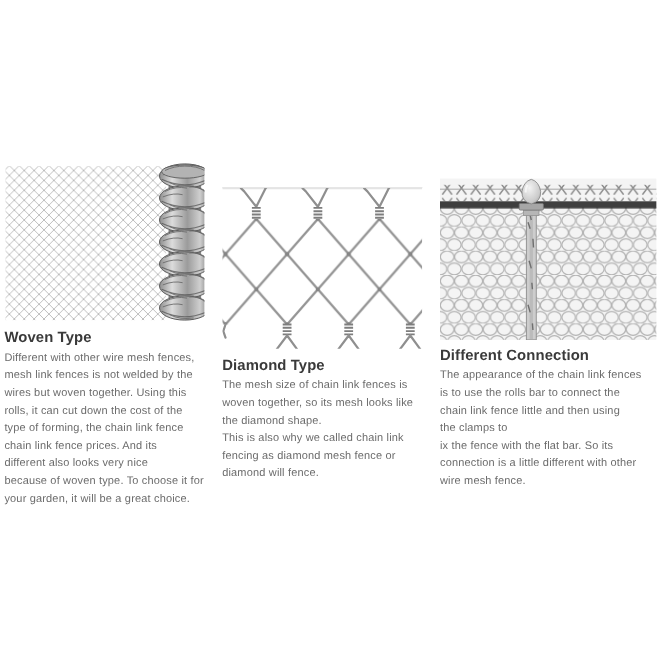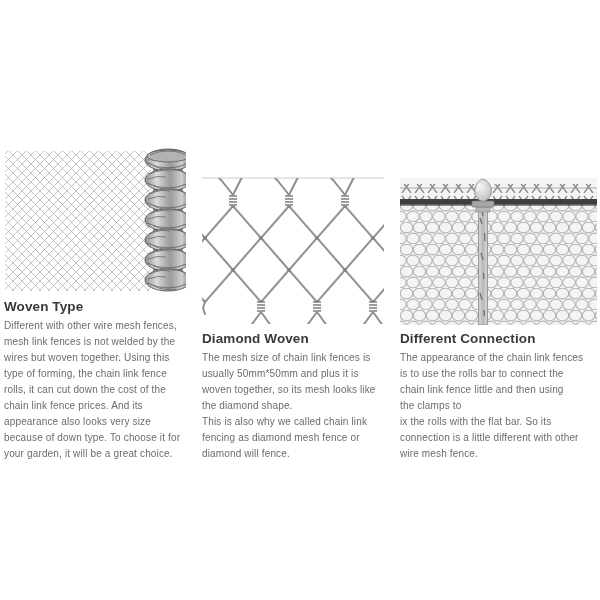--- a/index.html
+++ b/index.html
@@ -4,21 +4,21 @@
 <style>
   html,body{margin:0;padding:0;}
   body{
     width:600px;height:600px;background:#ffffff;overflow:hidden;
     font-family:"Liberation Sans","DejaVu Sans",sans-serif;
   }
   .content-row{
     display:flex;
     padding:146px 0 0 4px;
     gap:16px;
-    align-items:flex-end;
+    align-items:center;
   }
   .col{flex:0 0 auto;}
   .col-1,.col-2{width:182px;}
   .col-3{width:197px;}
   figure.fig{margin:0;padding:0;height:147px;overflow:hidden;}
   .fig svg{display:block;}
   .fig-border-top{border-top:1px solid #e6e6e6;height:146px;}
   h3.col-heading{
     margin:5px 0 3px 0;
     font-size:13.5px;
@@ -77,25 +77,25 @@
         <use href="#bulge" transform="translate(164,134)"></use>
         <ellipse cx="164" cy="10" rx="21" ry="6" fill="#b3b3b3" stroke="#5a5a5a" stroke-width="0.8"></ellipse>
         <path d="M146,9 Q154,5 164,5 Q175,5 182,9" stroke="#6a6a6a" stroke-width="0.8" fill="none"></path>
       </svg>
     </figure>
     <h3 class="col-heading">Woven Type</h3>
     <div class="col-body">
       <div class="ln">Different with other wire mesh fences,</div>
       <div class="ln">mesh link fences is not welded by the</div>
       <div class="ln">wires but woven together. Using this</div>
+      <div class="ln">rolls, it can cut down the cost of the</div>
       <div class="ln">type of forming, the chain link fence</div>
-      <div class="ln">rolls, it can cut down the cost of the</div>
       <div class="ln">chain link fence prices. And its</div>
-      <div class="ln">appearance also looks very size</div>
-      <div class="ln">because of down type. To choose it for</div>
+      <div class="ln">different also looks very nice</div>
+      <div class="ln">because of woven type. To choose it for</div>
       <div class="ln">your garden, it will be a great choice.</div>
     </div>
   </section>
 
   <section class="col col-2">
     <figure class="fig fig-border-top">
       <svg width="182" height="146" viewBox="0 0 182 146" xmlns="http://www.w3.org/2000/svg">
         <defs>
           <pattern id="bigMesh" x="3" y="28" width="56" height="64" patternUnits="userSpaceOnUse">
             <path d="M28,0 L56,32 L28,64 L0,32 Z" fill="none" stroke="#949494" stroke-width="2.1"></path>
@@ -117,24 +117,23 @@
         <rect x="0" y="28" width="182" height="96" fill="url(#bigMesh)"></rect>
         <use href="#pigtailUp" transform="translate(31,2)"></use>
         <use href="#pigtailUp" transform="translate(87,2)"></use>
         <use href="#pigtailUp" transform="translate(143,2)"></use>
         <use href="#pigtailDown" transform="translate(59,124)"></use>
         <use href="#pigtailDown" transform="translate(115,124)"></use>
         <use href="#pigtailDown" transform="translate(171,124)"></use>
         <path d="M3,124 L1,130 M1,130 L3,136" stroke="#8f8f8f" stroke-width="2" fill="none" stroke-linecap="round"></path>
       </svg>
     </figure>
-    <h3 class="col-heading">Diamond Woven</h3>
+    <h3 class="col-heading">Diamond Type</h3>
     <div class="col-body">
       <div class="ln">The mesh size of chain link fences is</div>
-      <div class="ln">usually 50mm*50mm and plus it is</div>
       <div class="ln">woven together, so its mesh looks like</div>
       <div class="ln">the diamond shape.</div>
       <div class="ln">This is also why we called chain link</div>
       <div class="ln">fencing as diamond mesh fence or</div>
       <div class="ln">diamond will fence.</div>
     </div>
   </section>
 
   <section class="col col-3">
     <figure class="fig">
@@ -168,19 +167,19 @@
         <path d="M83,1 Q90,3 91.5,12 Q92,21 83,23.5 Q74,21 74.5,12 Q76,3 83,1 Z" fill="url(#capGrad)" stroke="#8a8a8a" stroke-width="0.8"></path>
         <path d="M79.5,6 Q77.8,9 77.8,13" stroke="#f8f8f8" stroke-width="2" fill="none" opacity="0.85"></path>
       </svg>
     </figure>
     <h3 class="col-heading">Different Connection</h3>
     <div class="col-body">
       <div class="ln">The appearance of the chain link fences</div>
       <div class="ln">is to use the rolls bar to connect the</div>
       <div class="ln">chain link fence little and then using</div>
       <div class="ln">the clamps to</div>
-      <div class="ln">ix the rolls with the flat bar. So its</div>
+      <div class="ln">ix the fence with the flat bar. So its</div>
       <div class="ln">connection is a little different with other</div>
       <div class="ln">wire mesh fence.</div>
     </div>
   </section>
 
 </div>
 
 </body></html>

